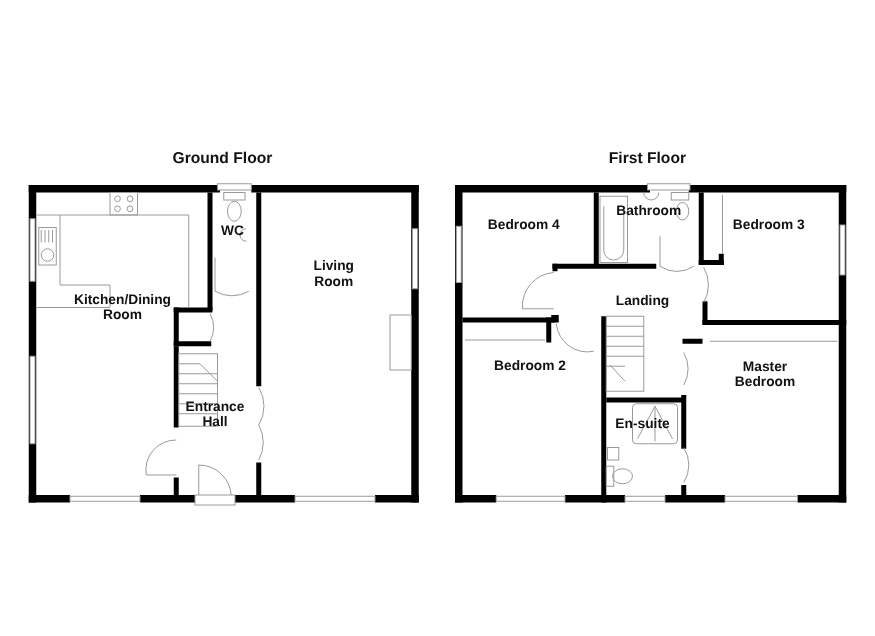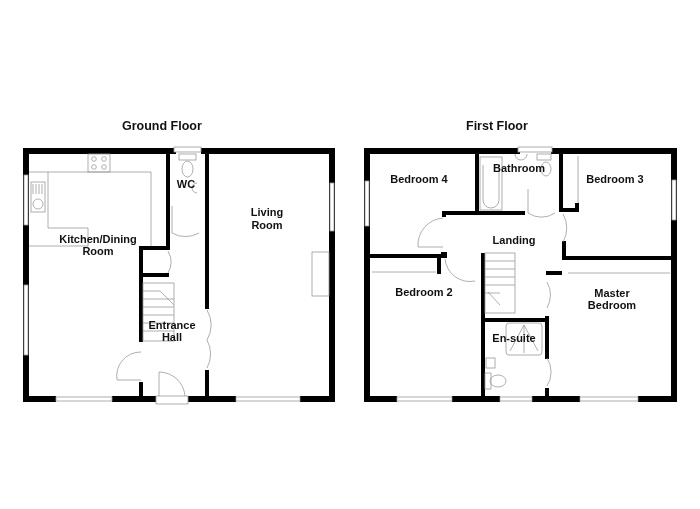--- a/index.html
+++ b/index.html
@@ -8,22 +8,22 @@
     .floor-title { position: absolute; top: 119px; font-weight: bold; font-size: 12.5px; color: #111; }
     svg.plan { position: absolute; left: 0; top: 0; }
     .label { font-family: "Liberation Sans", sans-serif; font-weight: bold; font-size: 11px; fill: #111; }
     .wall { fill: #000; }
     .thin { fill: none; stroke: #9a9a9a; stroke-width: 0.8; }
     .win { fill: #fff; stroke: #9a9a9a; stroke-width: 0.8; }
   </style>
 </head>
 <body>
 
-<div class="floor-title" style="left:122px;text-align:center;">Ground Floor</div>
-<div class="floor-title" style="left:466px;">First Floor</div>
+<div class="floor-title" style="left:138px;text-align:center;">Ground Floor</div>
+<div class="floor-title" style="left:487px;">First Floor</div>
 
 <svg class="plan" width="700" height="509" viewBox="0 0 700 509">
 
   <g>
 
     <rect class="wall" x="23" y="148" width="153" height="6"></rect>
     <rect class="wall" x="201" y="148" width="134" height="6"></rect>
     <rect class="wall" x="23" y="148" width="6" height="254"></rect>
     <rect class="wall" x="329" y="148" width="6" height="254"></rect>
     <rect class="wall" x="23" y="396" width="33" height="6"></rect>

